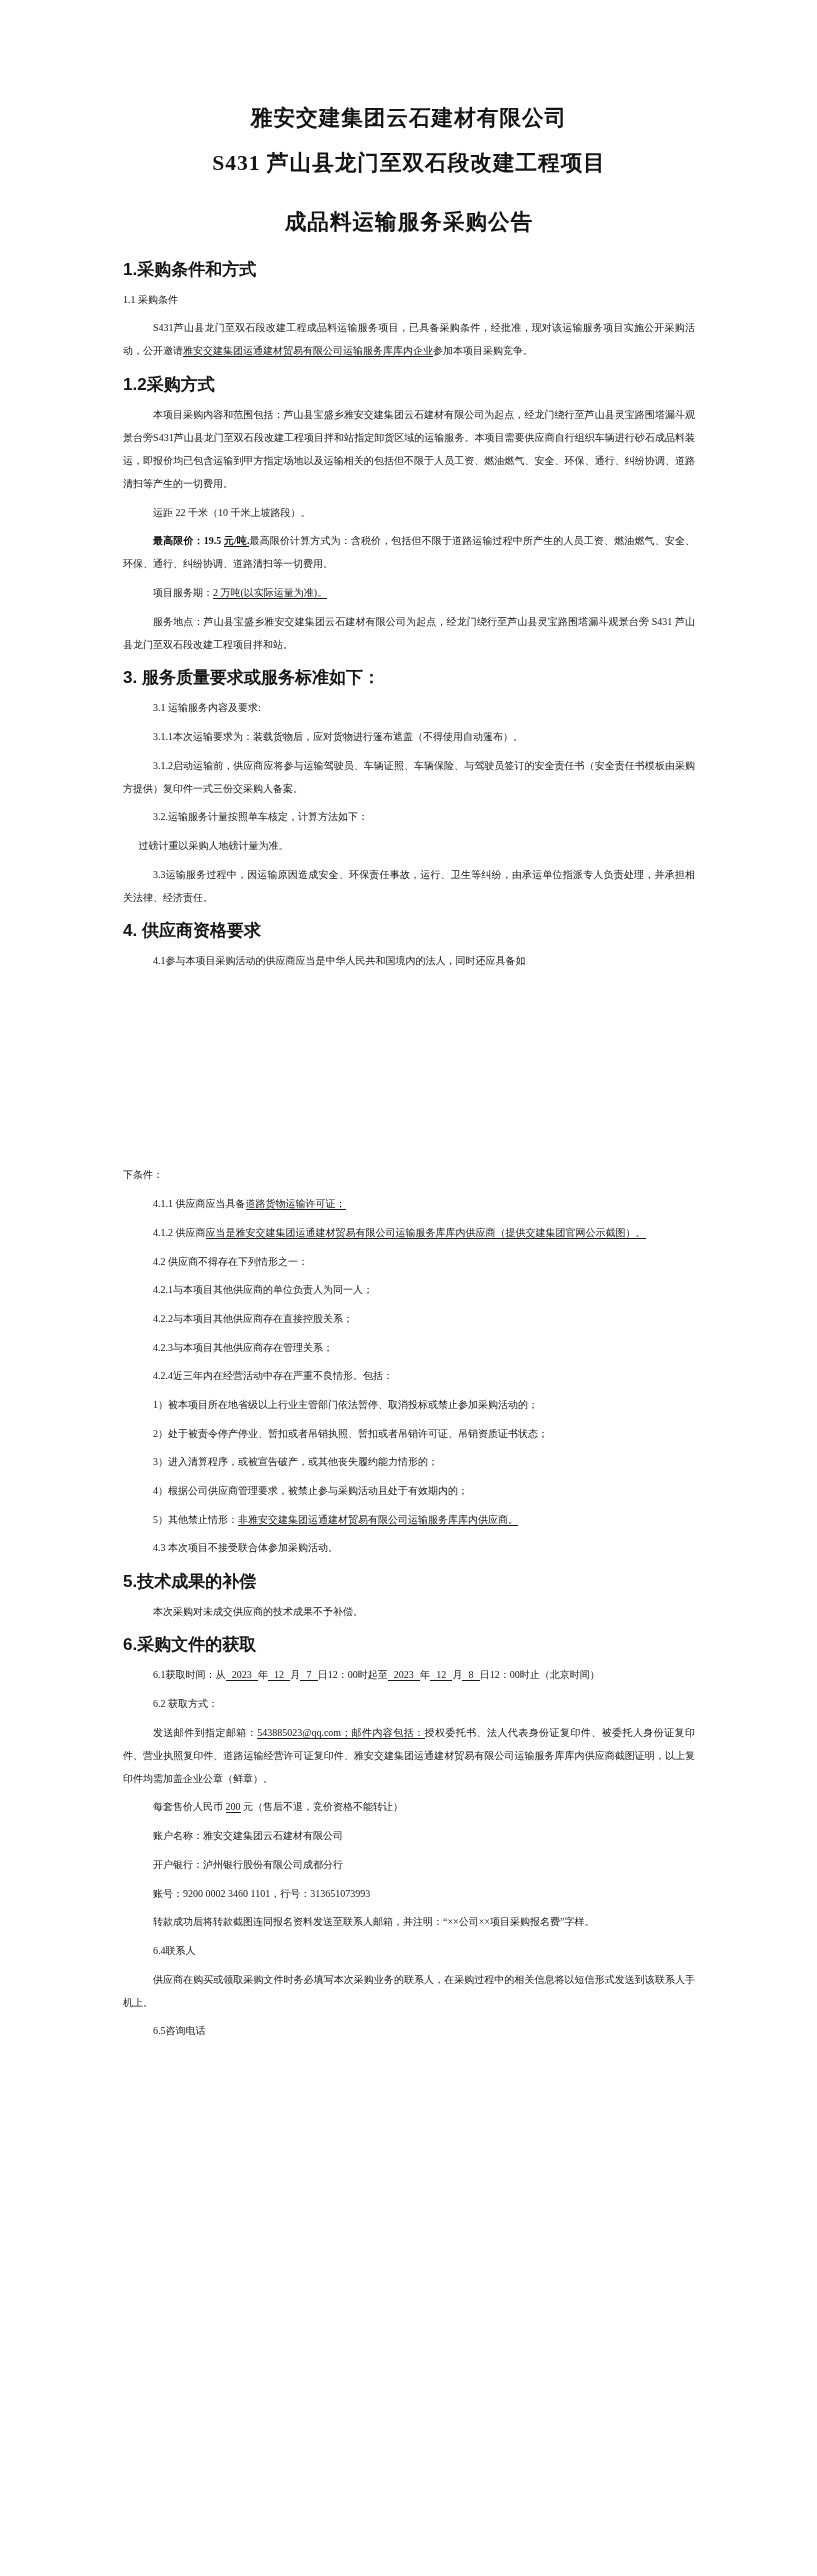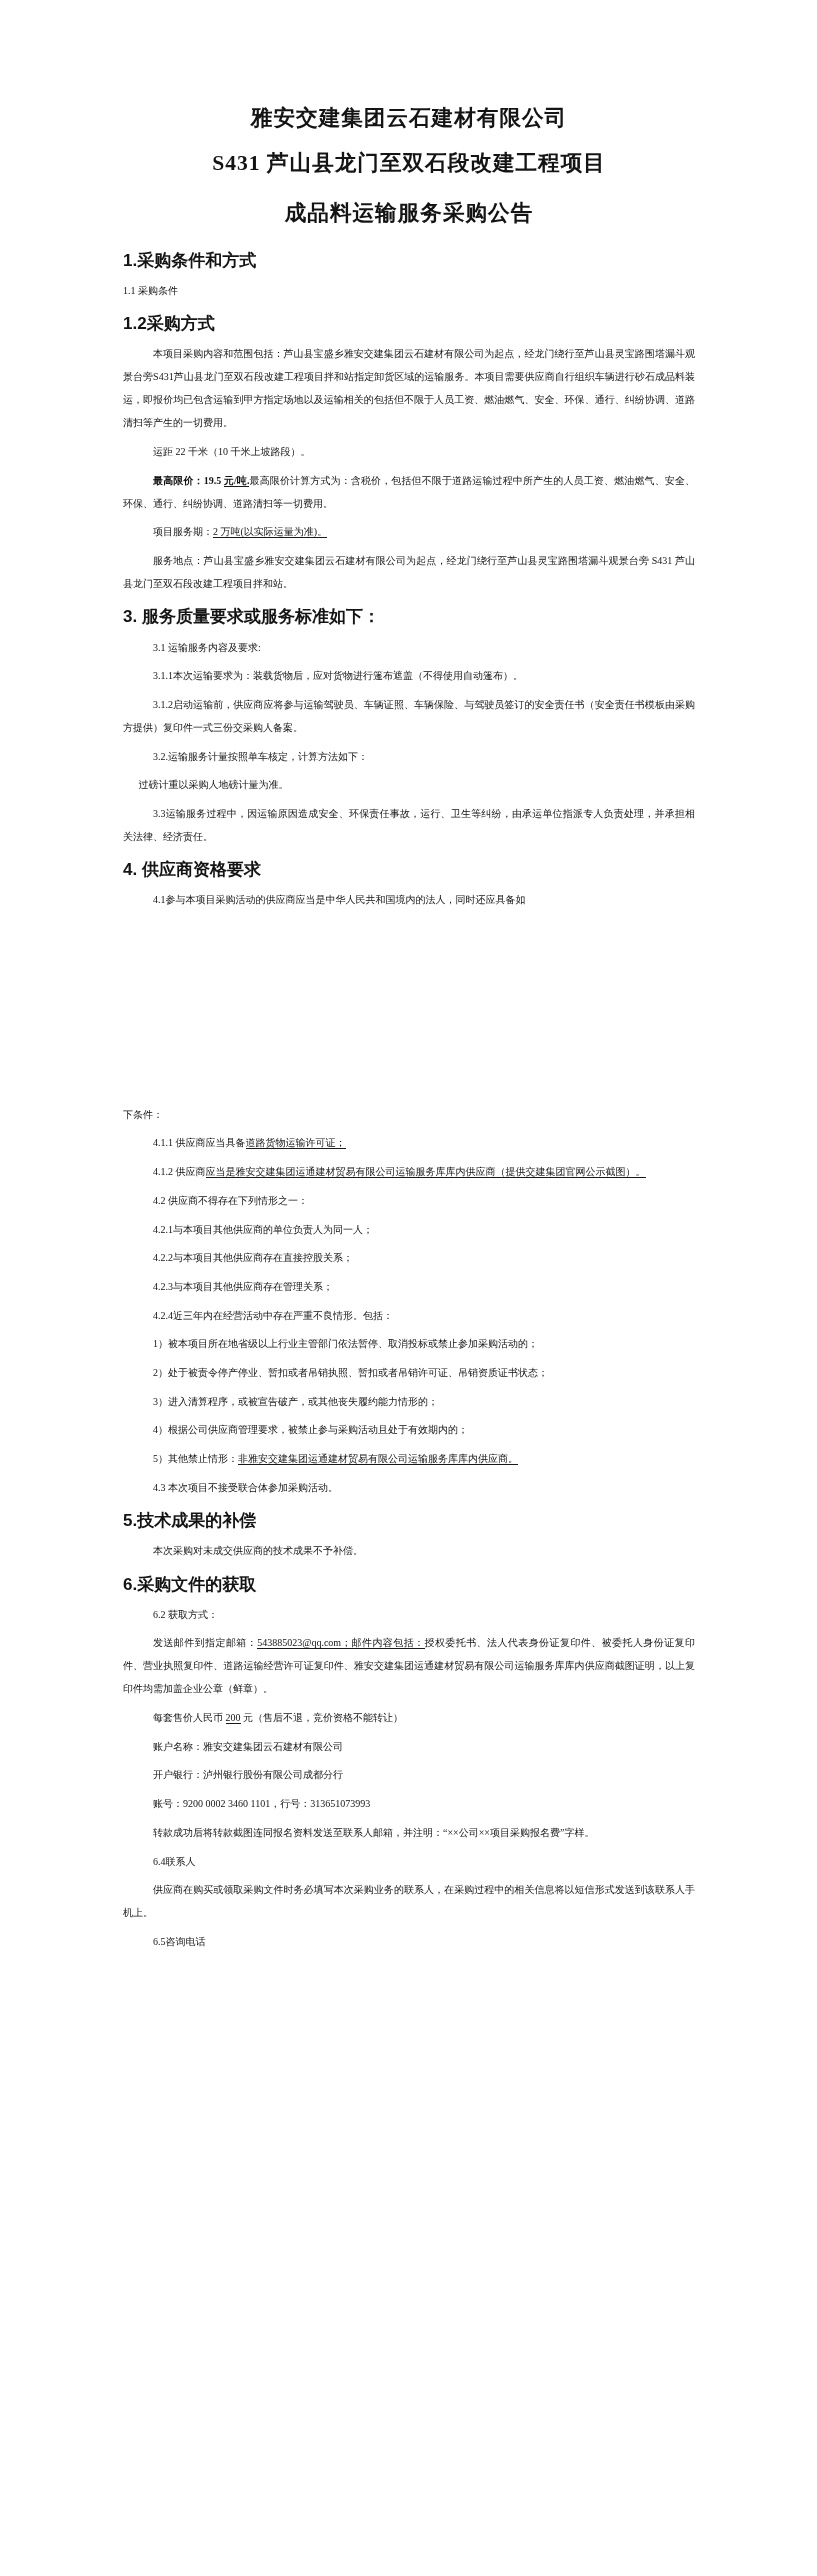--- a/index.html
+++ b/index.html
@@ -12,21 +12,21 @@
     color:#141414;
     overflow:hidden;
   }
   .content{box-sizing:border-box;width:100%;padding:106px 123px 0 123px;}
   .doc-title{
     font-family:"Liberation Serif","DejaVu Serif",serif;
     font-weight:bold;font-size:21.6px;line-height:25px;
     text-align:center;letter-spacing:1px;
   }
   .doc-title.t1{margin:0 0 19.6px 0;}
-  .doc-title.t2{margin:0 0 25px 0;}
+  .doc-title.t2{margin:0 0 34px 0;}
   .doc-title.t3{margin:0 0 23px 0;}
   .h{
     font-family:"Liberation Sans","DejaVu Sans",sans-serif;
     font-weight:700;font-size:17px;line-height:24px;
     margin:10.3px 0 6.2px 0;
   }
   .p{
     font-size:10px;line-height:23px;margin:5.7px 0;
     text-align:justify;
   }
@@ -43,20 +43,21 @@
 
 <div class="page">
   <div class="content">
 
     <div class="doc-title t1">雅安交建集团云石建材有限公司</div>
     <div class="doc-title t2">S431 芦山县龙门至双石段改建工程项目</div>
     <div class="doc-title t3">成品料运输服务采购公告</div>
 
     <div class="h">1.采购条件和方式</div>
     <div class="p">1.1 采购条件</div>
+    <div class="p ind"><span>S431芦山县龙门至双石段改建工程成品料运输服务项目，已具备采购条件，经批准，现对该运输服务项目实施公开采购活动，公开邀请</span><span class="u">雅安交建集团运通建材贸易有限公司运输服务库库内企业</span><span>参加本项目采购竞争。</span></div>
     <div class="h">1.2采购方式</div>
 
     <div class="p ind">本项目采购内容和范围包括：芦山县宝盛乡雅安交建集团云石建材有限公司为起点，经龙门绕行至芦山县灵宝路围塔漏斗观景台旁S431芦山县龙门至双石段改建工程项目拌和站指定卸货区域的运输服务。本项目需要供应商自行组织车辆进行砂石成品料装运，即报价均已包含运输到甲方指定场地以及运输相关的包括但不限于人员工资、燃油燃气、安全、环保、通行、纠纷协调、道路清扫等产生的一切费用。</div>
     <div class="p ind">运距 22 千米（10 千米上坡路段）。</div>
     <div class="p ind"><span class="b">最高限价：19.5 </span><span class="b u">元/吨.</span><span>最高限价计算方式为：含税价，包括但不限于道路运输过程中所产生的人员工资、燃油燃气、安全、环保、通行、纠纷协调、道路清扫等一切费用。</span></div>
     <div class="p ind"><span>项目服务期：</span><span class="u">2 万吨(以实际运量为准)。</span></div>
     <div class="p ind">服务地点：芦山县宝盛乡雅安交建集团云石建材有限公司为起点，经龙门绕行至芦山县灵宝路围塔漏斗观景台旁 S431 芦山县龙门至双石段改建工程项目拌和站。</div>
 
     <div class="h">3. 服务质量要求或服务标准如下：</div>
     <div class="p ind">3.1 运输服务内容及要求:</div>
@@ -83,20 +84,21 @@
     <div class="p ind">2）处于被责令停产停业、暂扣或者吊销执照、暂扣或者吊销许可证、吊销资质证书状态；</div>
     <div class="p ind">3）进入清算程序，或被宣告破产，或其他丧失履约能力情形的；</div>
     <div class="p ind">4）根据公司供应商管理要求，被禁止参与采购活动且处于有效期内的；</div>
     <div class="p ind"><span>5）其他禁止情形：</span><span class="u">非雅安交建集团运通建材贸易有限公司运输服务库库内供应商。</span></div>
     <div class="p ind">4.3 本次项目不接受联合体参加采购活动。</div>
 
     <div class="h">5.技术成果的补偿</div>
     <div class="p ind">本次采购对未成交供应商的技术成果不予补偿。</div>
 
     <div class="h">6.采购文件的获取</div>
+    <div class="p ind"><span>6.1获取时间：从</span><span class="ublank">2023</span><span>年</span><span class="ublank">12</span><span>月</span><span class="ublank">7</span><span>日12：00时起至</span><span class="ublank">2023</span><span>年</span><span class="ublank">12</span><span>月</span><span class="ublank">8</span><span>日12：00时止（北京时间）</span></div>
     <div class="p ind">6.2 获取方式：</div>
     <div class="p ind"><span>发送邮件到指定邮箱：</span><span class="u">543885023@qq.com；邮件内容包括：</span><span>授权委托书、法人代表身份证复印件、被委托人身份证复印件、营业执照复印件、道路运输经营许可证复印件、雅安交建集团运通建材贸易有限公司运输服务库库内供应商截图证明，以上复印件均需加盖企业公章（鲜章）。</span></div>
     <div class="p ind"><span>每套售价人民币 </span><span class="u">200</span><span> 元（售后不退，竞价资格不能转让）</span></div>
     <div class="p ind">账户名称：雅安交建集团云石建材有限公司</div>
     <div class="p ind">开户银行：泸州银行股份有限公司成都分行</div>
     <div class="p ind">账号：9200 0002 3460 1101，行号：313651073993</div>
     <div class="p ind">转款成功后将转款截图连同报名资料发送至联系人邮箱，并注明：“××公司××项目采购报名费”字样。</div>
     <div class="p ind">6.4联系人</div>
     <div class="p ind">供应商在购买或领取采购文件时务必填写本次采购业务的联系人，在采购过程中的相关信息将以短信形式发送到该联系人手机上。</div>
     <div class="p ind">6.5咨询电话</div>

